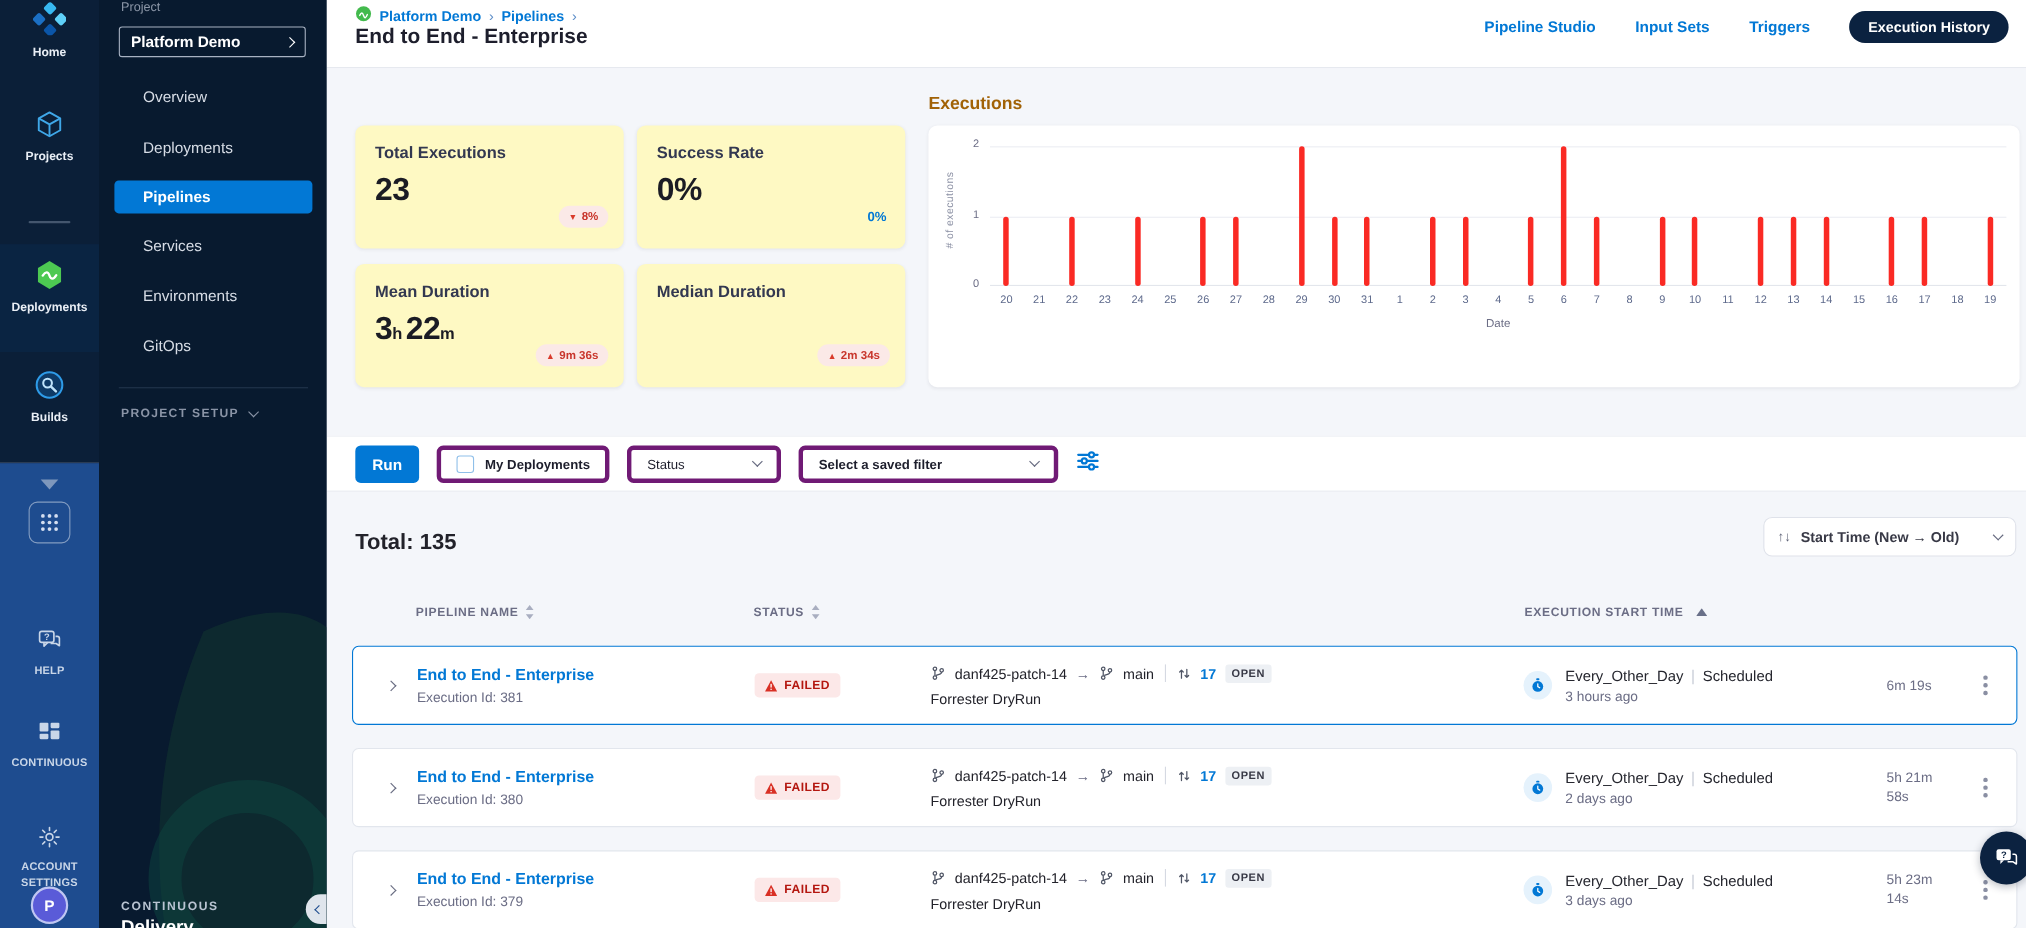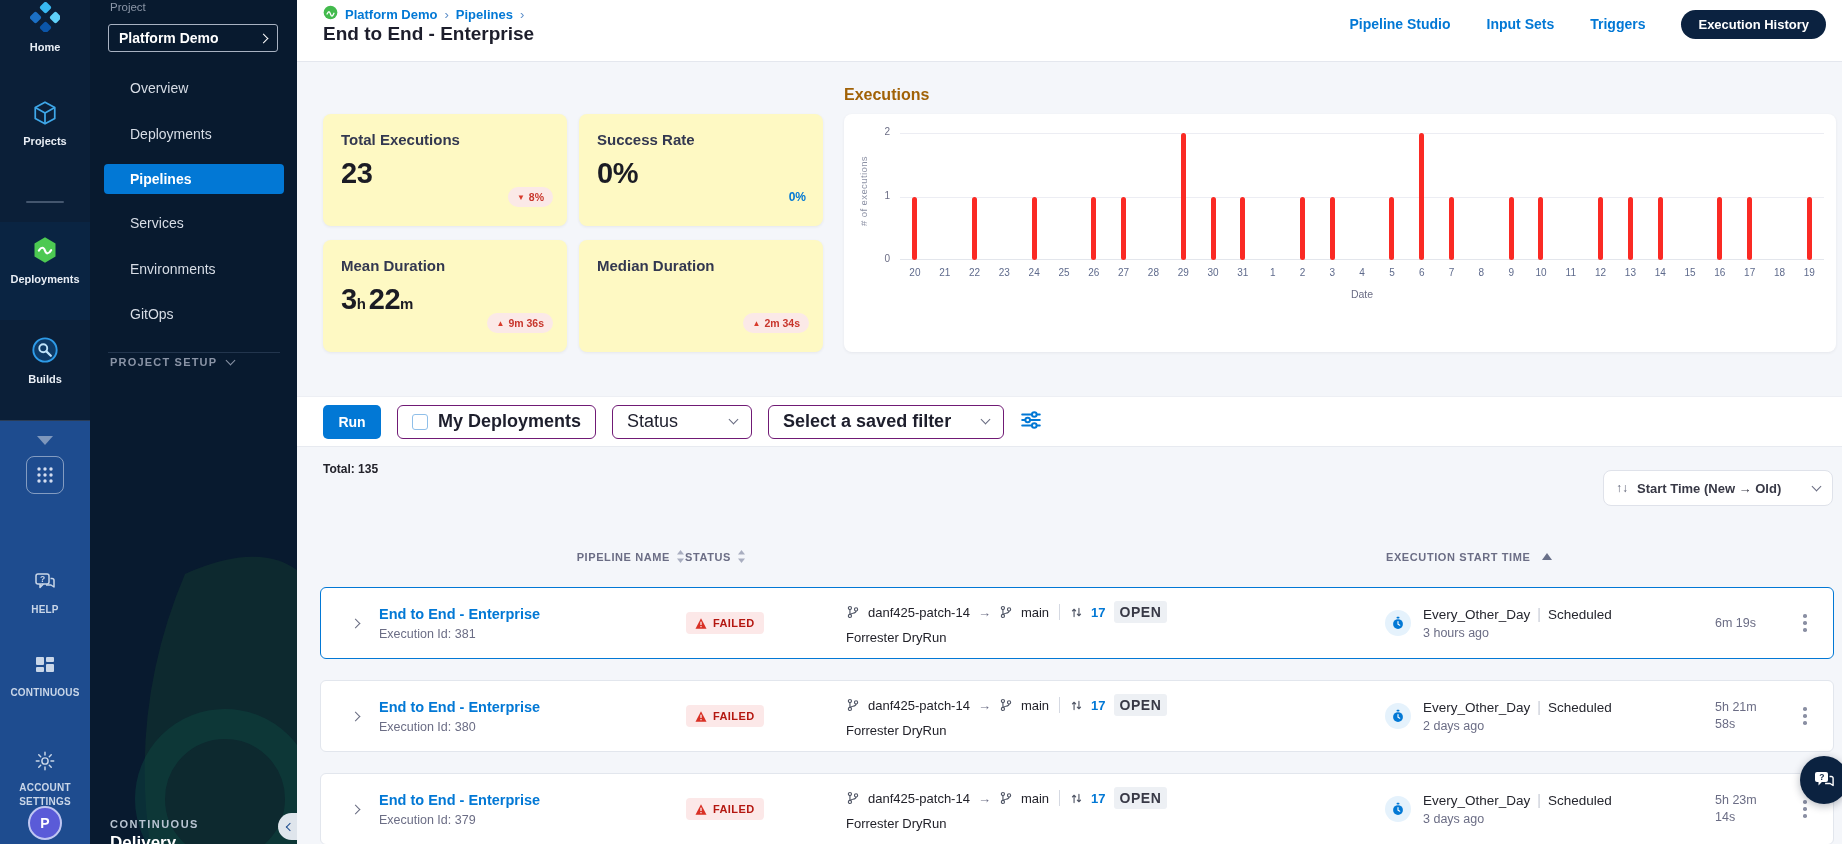--- a/index.html
+++ b/index.html
@@ -21,21 +21,21 @@
   .avatar { width:34px; height:34px; border-radius:50%; background:#5A5BD8; border:2px solid #BFC6F2; color:#fff; font-size:14px; font-weight:700; display:flex; align-items:center; justify-content:center; }
 
   
   .s2 { width:207px; flex:none; background:#081A2F; position:relative; overflow:hidden; z-index:10; }
   .s2-project-label { position:absolute; left:20px; top:1px; font-size:11.5px; color:#8B96A7; }
   .s2-selector { position:absolute; left:18px; top:24px; width:170px; height:28px; border:1px solid #A8B2C2; border-radius:3px; display:flex; align-items:center; justify-content:space-between; padding:0 10px; }
   .s2-selector span { color:#fff; font-size:14px; font-weight:700; }
   .s2-item { position:absolute; left:40px; font-size:14px; color:#D7DDE6; font-weight:500; }
   .s2-active { position:absolute; left:14px; width:180px; height:30px; background:#0278D5; border-radius:4px; display:flex; align-items:center; padding-left:26px; color:#fff; font-size:14px; font-weight:600; }
   .s2-div { position:absolute; left:18px; top:352px; width:172px; height:1px; background:#22354D; }
-  .s2-setup { position:absolute; left:20px; top:356px; font-size:11px; font-weight:700; letter-spacing:1.2px; color:#8A94A6; display:flex; align-items:center; gap:10px; }
+  .s2-setup { position:absolute; left:20px; top:370px; font-size:11px; font-weight:700; letter-spacing:1.2px; color:#8A94A6; display:flex; align-items:center; gap:10px; }
   .s2-module-eyebrow { position:absolute; left:20px; top:818px; font-size:11px; font-weight:700; letter-spacing:1.5px; color:#B9C4D2; z-index:3; }
   .s2-module-title { position:absolute; left:20px; top:833px; font-size:17px; font-weight:800; color:#FFFFFF; z-index:3; }
   .s2-collapse { position:absolute; right:0; bottom:4px; width:19px; height:27px; background:#DFE5EC; border-radius:14px 0 0 14px; display:flex; align-items:center; justify-content:center; z-index:4; }
   .s2-collapse .chev { border-color:#1D4C8F; transform:rotate(135deg); margin:0 0 0 4px; width:6px; height:6px; }
   .watermark { position:absolute; bottom:0; left:0; z-index:1; }
 
   
   .main { flex:1; min-width:0; display:flex; flex-direction:column; position:relative; }
 
   .hdr { height:62px; flex:none; background:#fff; border-bottom:1px solid #E4E7EE; position:relative; }
@@ -73,58 +73,58 @@
   .ylab { position:absolute; left:14px; top:42px; writing-mode:vertical-rl; transform:rotate(180deg); font-size:9.5px; color:#8A8FA3; letter-spacing:.4px; }
   .xlabels { position:absolute; left:56px; right:12px; top:153px; display:flex; }
   .xl { flex:1; text-align:center; font-size:10px; color:#5E6A8C; }
   .xaxis-name { position:absolute; left:56px; right:12px; top:174px; text-align:center; font-size:10.5px; color:#6B6D85; }
   .legend { position:absolute; left:0; right:0; bottom:10px; display:flex; justify-content:center; gap:30px; align-items:center; }
   .leg-item { display:flex; align-items:center; gap:7px; font-size:11.5px; color:#3B3D4D; }
   .swatch { width:10px; height:10px; border-radius:2px; display:inline-block; }
 
   .filter-band { position:absolute; top:334px; left:0; right:0; height:51px; background:#fff; border-top:1px solid #EDEFF4; border-bottom:1px solid #E7EAF0; display:flex; align-items:center; padding:0 14px 0 26px; gap:16px; }
   .btn-run { width:58px; height:34px; background:#0278D5; border:none; border-radius:5px; color:#fff; font-size:14px; font-weight:700; font-family:inherit; }
-  .pill-ctl { height:34px; background:#fff; border:1px solid #701a75; border-radius:6px; display:flex; align-items:center; padding:0 14px; gap:10px; font-size:18px; font-weight:600; color:#1D1E2C; }
+  .pill-ctl { height:34px; background:#fff; border:4px solid #701a75; border-radius:6px; display:flex; align-items:center; padding:0 14px; gap:10px; font-size:12px; font-weight:600; color:#1D1E2C; }
   .checkbox { width:16px; height:16px; border:1.5px solid #8FBFE9; border-radius:3px; background:#fff; }
   .ctl-status { width:140px; justify-content:space-between; font-weight:400; }
   .search-box { margin-left:auto; width:230px; height:34px; border:1px solid #D9DAE5; border-radius:8px; background:#fff; display:flex; align-items:center; padding:0 10px; gap:8px; }
   .search-box input { border:none; outline:none; flex:1; font-size:14px; font-family:inherit; color:#1D1E2C; min-width:0; }
   .search-box input::placeholder { color:#9BA0B5; }
   .ctl-saved { width:236px; justify-content:space-between; }
   .chev { display:inline-block; width:7px; height:7px; border-right:1.6px solid #676B80; border-bottom:1.6px solid #676B80; transform:rotate(45deg); margin-top:-4px; }
   .chev.white { border-color:#fff; transform:rotate(-45deg); margin-top:0; }
   .chev.gray-r { transform:rotate(-45deg); margin-top:0; }
 
-  .total { position:absolute; left:26px; top:400px; font-size:12px; font-weight:800; color:#22222A; }
+  .total { position:absolute; left:26px; top:420px; font-size:20px; font-weight:800; color:#22222A; }
   .sort-ctl { position:absolute; right:9px; top:408px; width:230px; height:36px; background:#fff; border:1px solid #DFE2EA; border-radius:8px; display:flex; align-items:center; padding:0 12px; gap:9px; }
   .sort-arrows { font-size:12px; color:#5F6377; }
   .sort-label { font-size:13px; font-weight:600; color:#383946; flex:1; }
 
   .thead { position:absolute; left:23px; right:8px; top:488px; display:flex; padding:0 10px; align-items:center; }
   .th { font-size:11px; font-weight:700; color:#6B6D85; letter-spacing:.6px; display:flex; align-items:center; gap:6px; }
   .col-chev { width:48px; display:flex; justify-content:center; }
-  .col-name { width:307px;justify-content:flex-end; }
+  .col-name { width:307px; }
   .col-status { width:160px; }
   .col-build { flex:1; }
   .col-sched { width:330px; display:flex; gap:12px; align-items:center; }
   .col-dur { width:72px; font-size:12.5px; color:#6B6D85; line-height:17px; }
   .col-kebab { width:36px; display:flex; flex-direction:column; align-items:center; }
 
   .rows { position:absolute; left:23px; right:8px; top:525px; }
   .rowcard { height:72px; background:#fff; border:1px solid #E2E6ED; border-radius:6px; margin-bottom:21px; display:flex; align-items:center; padding:0 10px; }
   .rowcard.active { border-color:#0278D5; }
   .rname { font-size:14.5px; font-weight:700; color:#0278D5; }
   .rid { margin-top:5px; font-size:12.5px; color:#6B6D85; }
   .badge-failed { display:inline-flex; align-items:center; gap:6px; background:#FCE8E8; border-radius:4px; padding:5px 9px; font-size:11px; font-weight:800; letter-spacing:.4px; color:#B41710; }
   .bline1 { display:flex; align-items:center; gap:8px; }
   .btxt { font-size:13px; color:#22222A; }
   .barrow { font-size:13px; color:#6B6D85; }
   .vdiv { width:1px; height:16px; background:#D5D9E2; margin:0 2px; }
   .prnum { font-size:13px; font-weight:600; color:#0278D5; }
-  .open-badge { background:#EDF0F4; border-radius:3px; padding:3px 6px; font-size:14px; font-weight:800; letter-spacing:.5px; color:#383946; }
+  .open-badge { background:#EDF0F4; border-radius:3px; padding:3px 6px; font-size:10px; font-weight:800; letter-spacing:.5px; color:#383946; }
   .bline2 { margin-top:7px; font-size:13px; color:#22222A; }
   .sched-ic { width:26px; height:26px; border-radius:50%; background:#E5F2FC; display:flex; align-items:center; justify-content:center; flex:none; }
   .sline1 { font-size:13.5px; color:#25262E; display:flex; align-items:center; gap:7px; }
   .sdiv { color:#C7CBD6; font-size:14px; }
   .sline2 { margin-top:4px; font-size:12.5px; color:#6B6D85; }
   .col-kebab i { width:3.5px; height:3.5px; border-radius:50%; background:#8A8FA3; display:block; margin:1.7px 0; }
 
   .fab { position:absolute; right:-6px; top:694px; width:48px; height:48px; border-radius:50%; background:#0B2240; display:flex; align-items:center; justify-content:center; z-index:40; box-shadow:0 2px 8px rgba(10,20,40,.3); }
 </style>
 </head>

